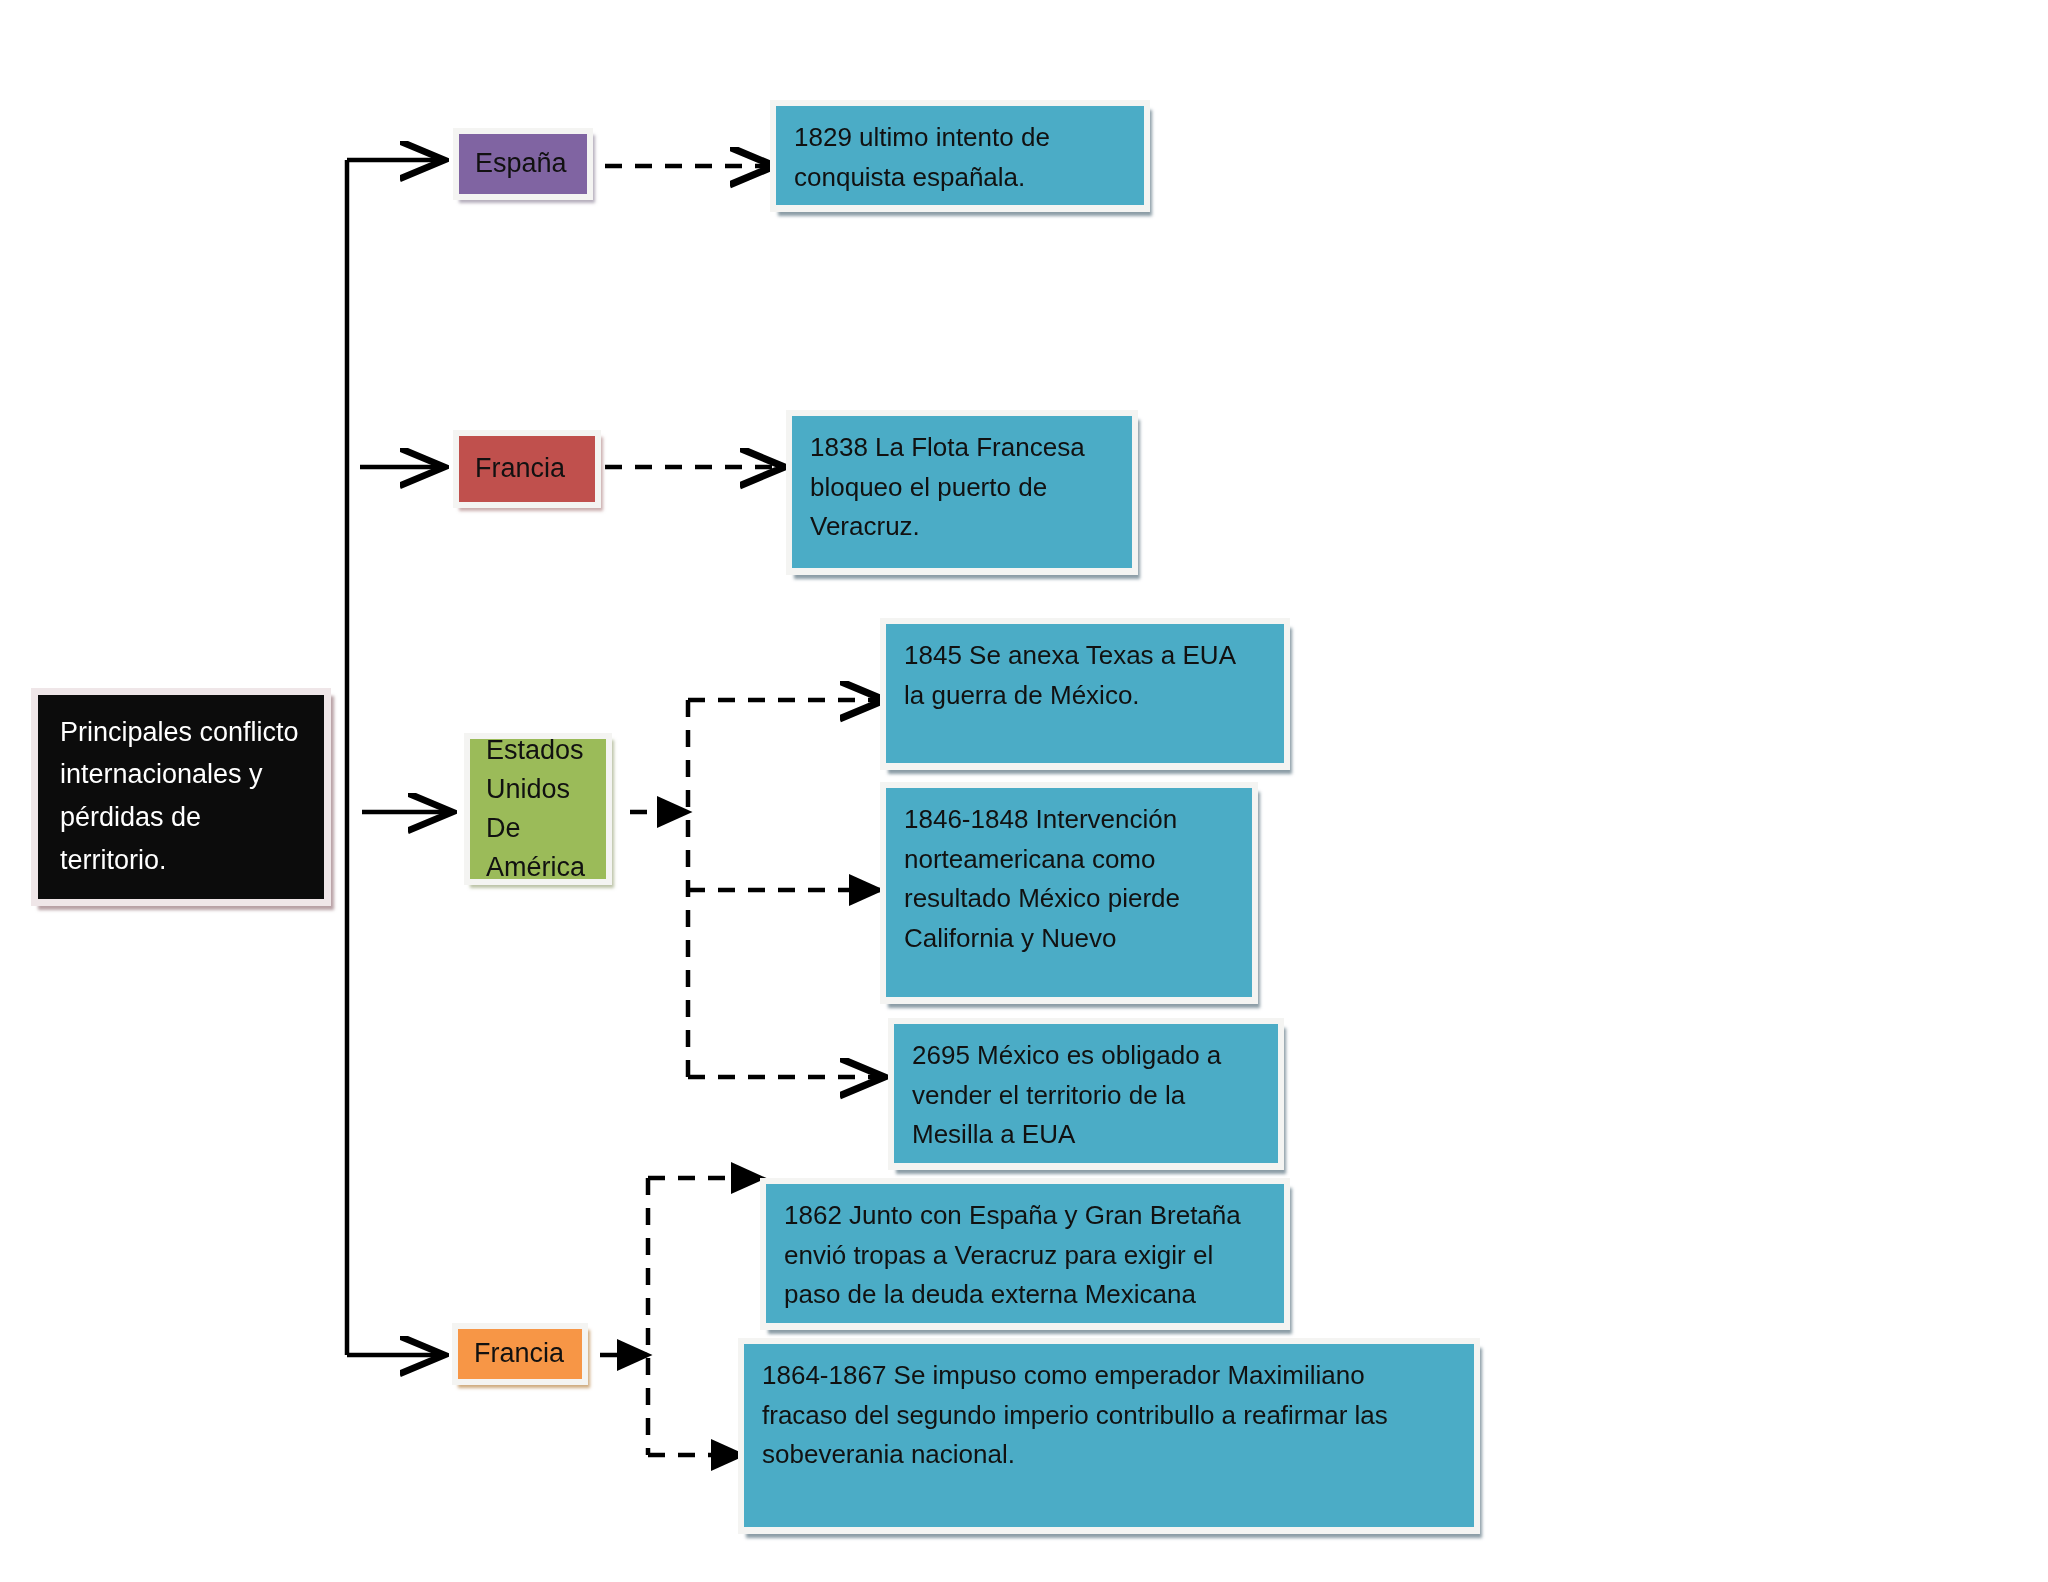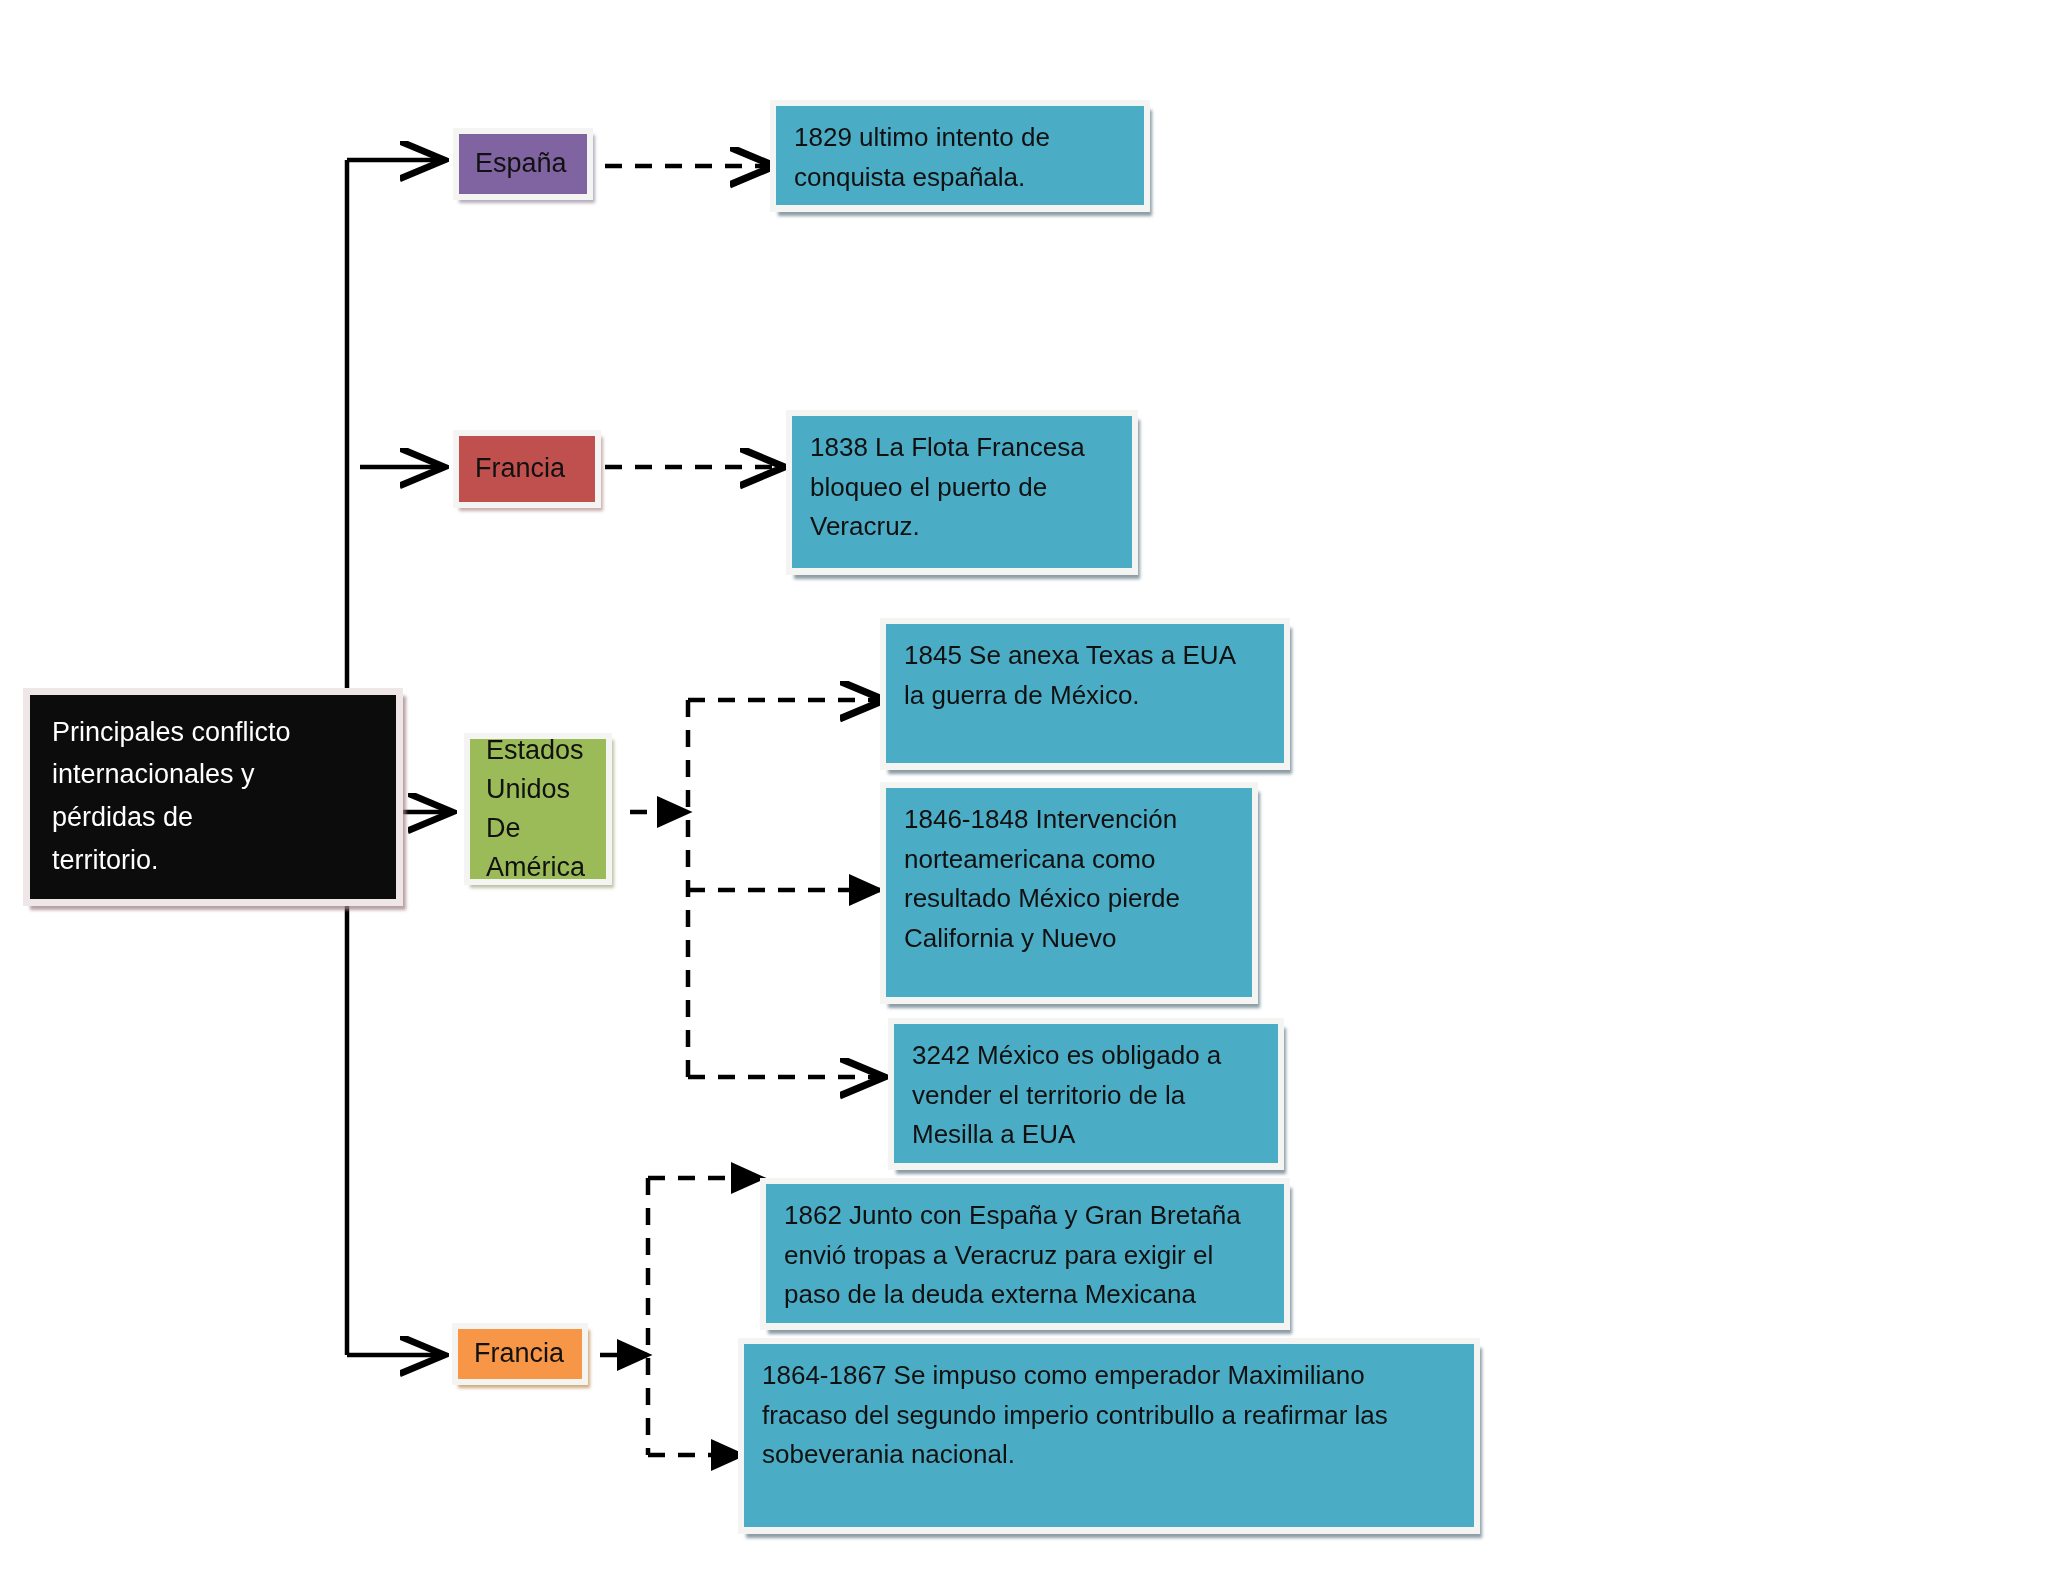--- a/index.html
+++ b/index.html
@@ -135,21 +135,21 @@
     </g>
 
     <g stroke="#000" stroke-width="4.5" fill="none" stroke-dasharray="17,13">
       <path d="M600,1355 L648,1355" marker-end="url(#arrowFill)"></path>
       <path d="M648,1178 L648,1455"></path>
       <path d="M648,1178 L762,1178" marker-end="url(#arrowFill)"></path>
       <path d="M648,1455 L742,1455" marker-end="url(#arrowFill)"></path>
     </g>
   </svg>
 
-  <div class="node root-node" style="left:23px; top:688px; width:380px; height:218px;">
+  <div class="node root-node" style="left:31px; top:688px; width:300px; height:218px;">
     <div class="node-inner">
       <div class="line">Principales conflicto</div>
       <div class="line">internacionales  y</div>
       <div class="line">pérdidas de</div>
       <div class="line">territorio.</div>
     </div>
   </div>
 
   <div class="node chip chip-espana" style="left:453px; top:128px; width:140px; height:72px;">
     <div class="node-inner">
@@ -203,21 +203,21 @@
     <div class="node-inner">
       <div class="line">1846-1848  Intervención</div>
       <div class="line">norteamericana como</div>
       <div class="line">resultado México pierde</div>
       <div class="line">California y Nuevo</div>
     </div>
   </div>
 
   <div class="node detail" style="left:888px; top:1018px; width:396px; height:152px;">
     <div class="node-inner">
-      <div class="line">3242  México es obligado a</div>
+      <div class="line">2695  México es obligado a</div>
       <div class="line">vender el territorio de la</div>
       <div class="line">Mesilla a EUA</div>
     </div>
   </div>
 
   <div class="node detail" style="left:760px; top:1178px; width:530px; height:152px;">
     <div class="node-inner">
       <div class="line">1862 Junto con España y Gran Bretaña</div>
       <div class="line">envió tropas a Veracruz para exigir el</div>
       <div class="line">paso de la deuda externa Mexicana</div>

